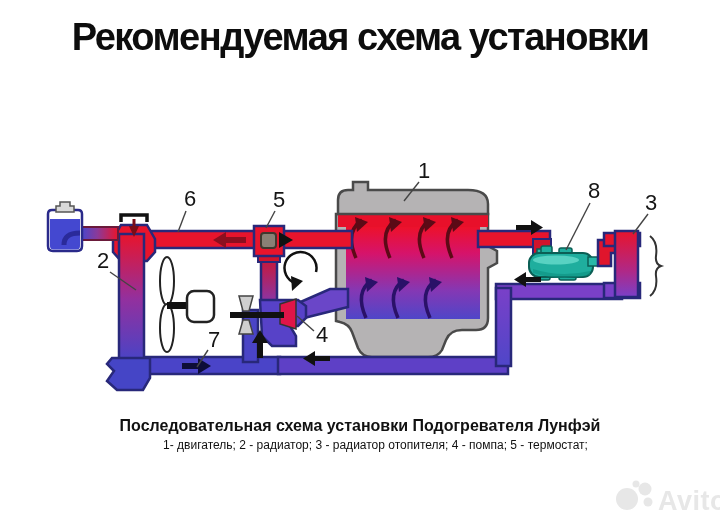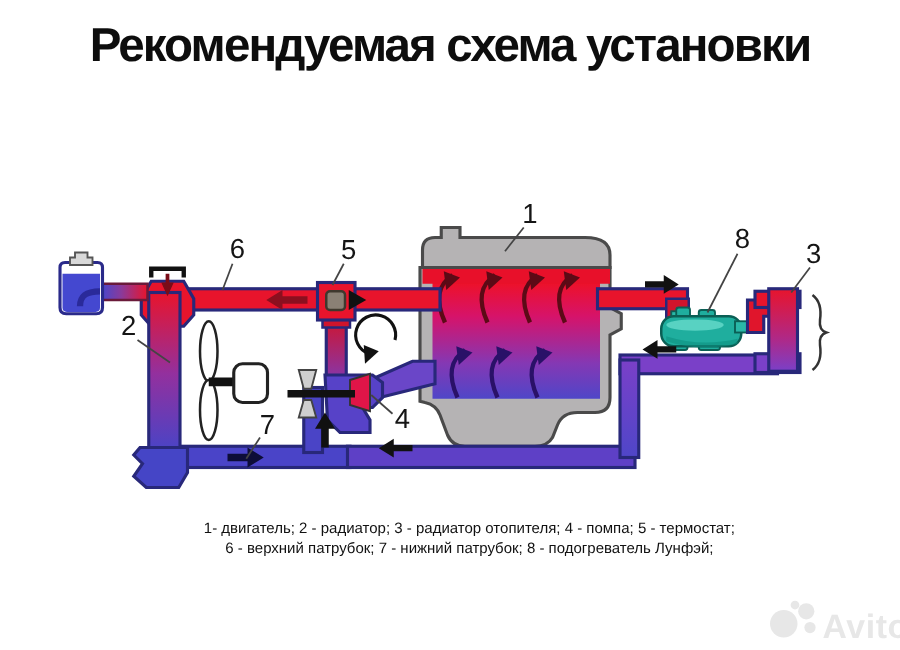--- a/index.html
+++ b/index.html
@@ -211,15 +211,15 @@
       <circle cx="627" cy="499" r="11"></circle>
       <circle cx="645" cy="489" r="6.5"></circle>
       <circle cx="648" cy="502" r="4.5"></circle>
       <circle cx="636" cy="484" r="3.5"></circle>
     </g>
     <text class="wm-text" x="658" y="510">Avito</text>
   </g>
 </svg>
 
 <div class="caption">
+  <div class="heading">Последовательная схема установки Подогревателя Лунфэй</div>
   <div class="legend-line">1- двигатель; 2 - радиатор; 3 - радиатор отопителя; 4 - помпа; 5 - термостат;</div>
-  <div class="legend-line">6 - верхний патрубок; 7 - нижний патрубок; 8 - подогреватель Лунфэй;</div>
 </div>
 
 </body></html>

